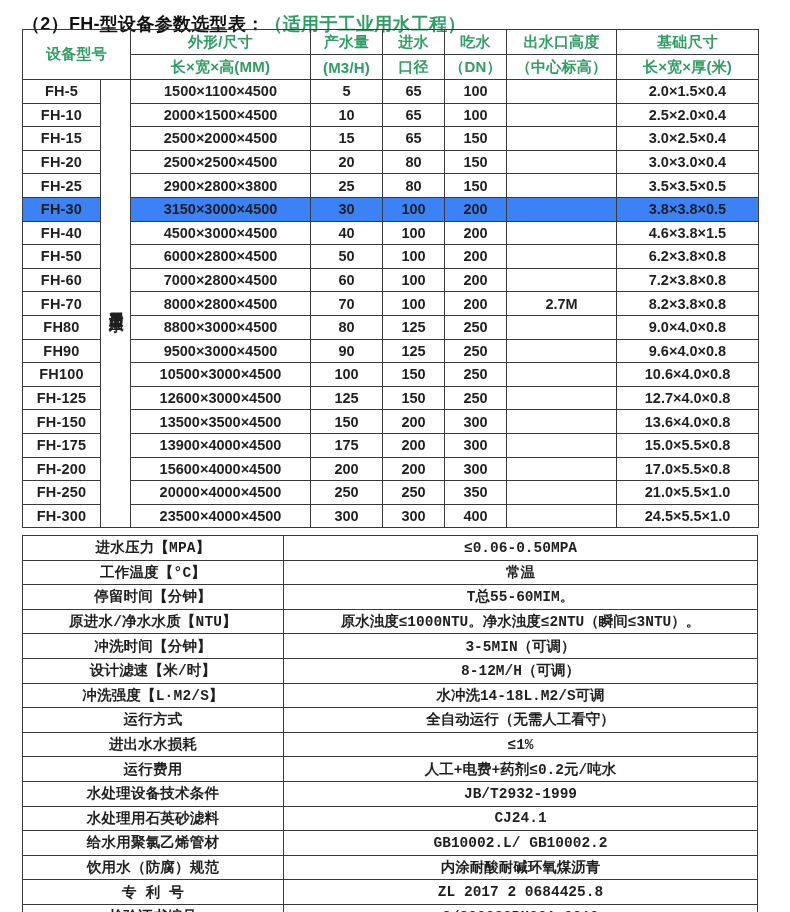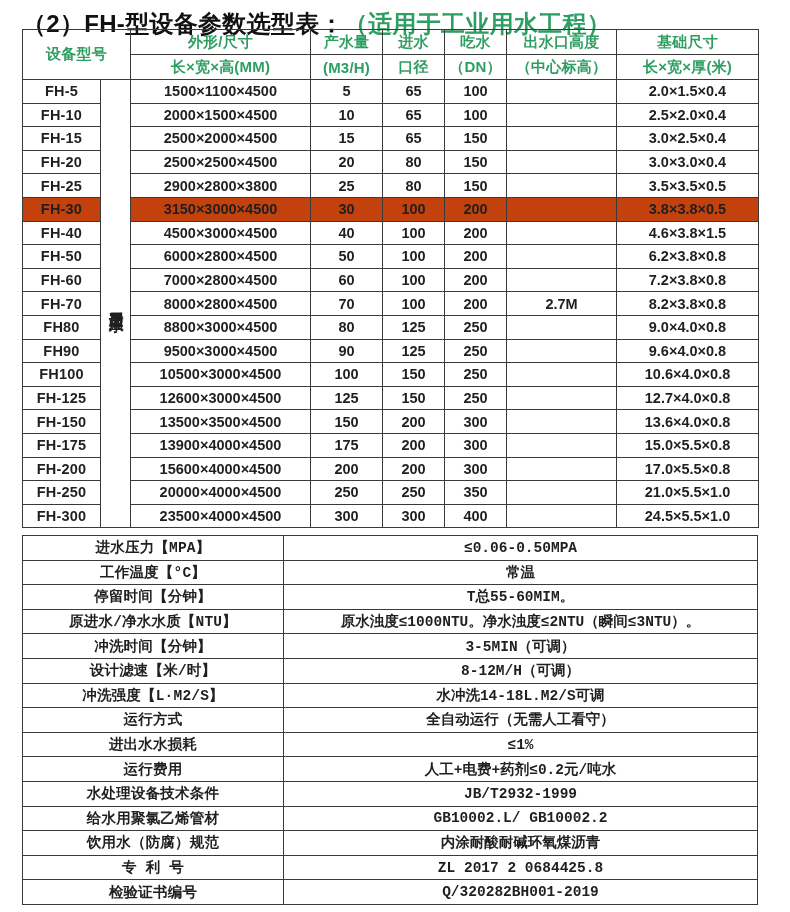--- a/index.html
+++ b/index.html
@@ -12,21 +12,21 @@
     height: 912px;
     font-family: "Liberation Sans", "DejaVu Sans", sans-serif;
     color: #1a1a1a;
     overflow: hidden;
   }
 
   
   #page-title {
     margin: 0;
     padding: 7px 0 0 22px;
-    font-size: 24px;
+    font-size: 18px;
     font-weight: bold;
     letter-spacing: 0.3px;
     line-height: 34px;
     white-space: nowrap;
   }
   #page-title .t-black { color: #111111; }
   #page-title .t-green { color: #2f9e63; }
 
   
   .sheet {
@@ -76,21 +76,21 @@
     padding: 0;
     vertical-align: middle;
   }
   .vert-cell .vtext {
     display: block;
     writing-mode: vertical-rl;
     text-orientation: upright;
     margin: 0 auto;
     letter-spacing: 1px;
   }
-  tr.row-hl td { background: #c2410c; margin-top: 16px; }
+  tr.row-hl td { background: #3b82f6; margin-top: 16px; }
 
   
   #params-table { top: 535px; }
   #params-table td { height: 23.6px; font-weight: bold; font-family: Liberation Mono, monospace; }
   .p-label {
     width: 261px;
     text-align: left;
     padding-left: 9px;
     color: #2f9e63;
     font-size: 15px;
@@ -360,20 +360,24 @@
       </tr>
       <tr>
         <td class="p-label">运行费用</td>
         <td class="p-value">人工+电费+药剂≤0.2元/吨水</td>
       </tr>
       <tr>
         <td class="p-label">水处理设备技术条件</td>
         <td class="p-value">JB/T2932-1999</td>
       </tr>
       <tr>
+        <td class="p-label">水处理用石英砂滤料</td>
+        <td class="p-value">CJ24.1</td>
+      </tr>
+      <tr>
         <td class="p-label">给水用聚氯乙烯管材</td>
         <td class="p-value">GB10002.L/ GB10002.2</td>
       </tr>
       <tr>
         <td class="p-label">饮用水（防腐）规范</td>
         <td class="p-value">内涂耐酸耐碱环氧煤沥青</td>
       </tr>
       <tr>
         <td class="p-label">专 利 号</td>
         <td class="p-value">ZL 2017 2 0684425.8</td>

